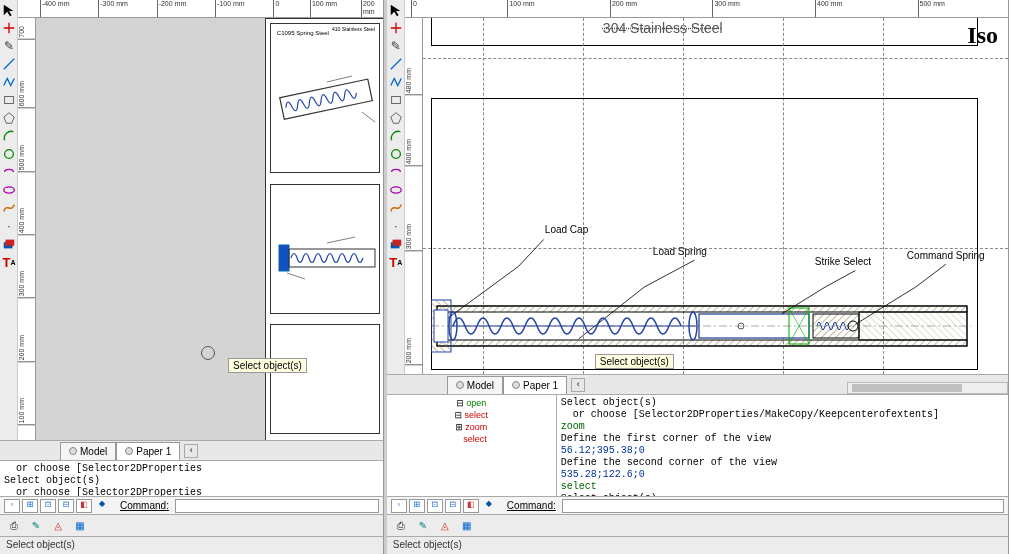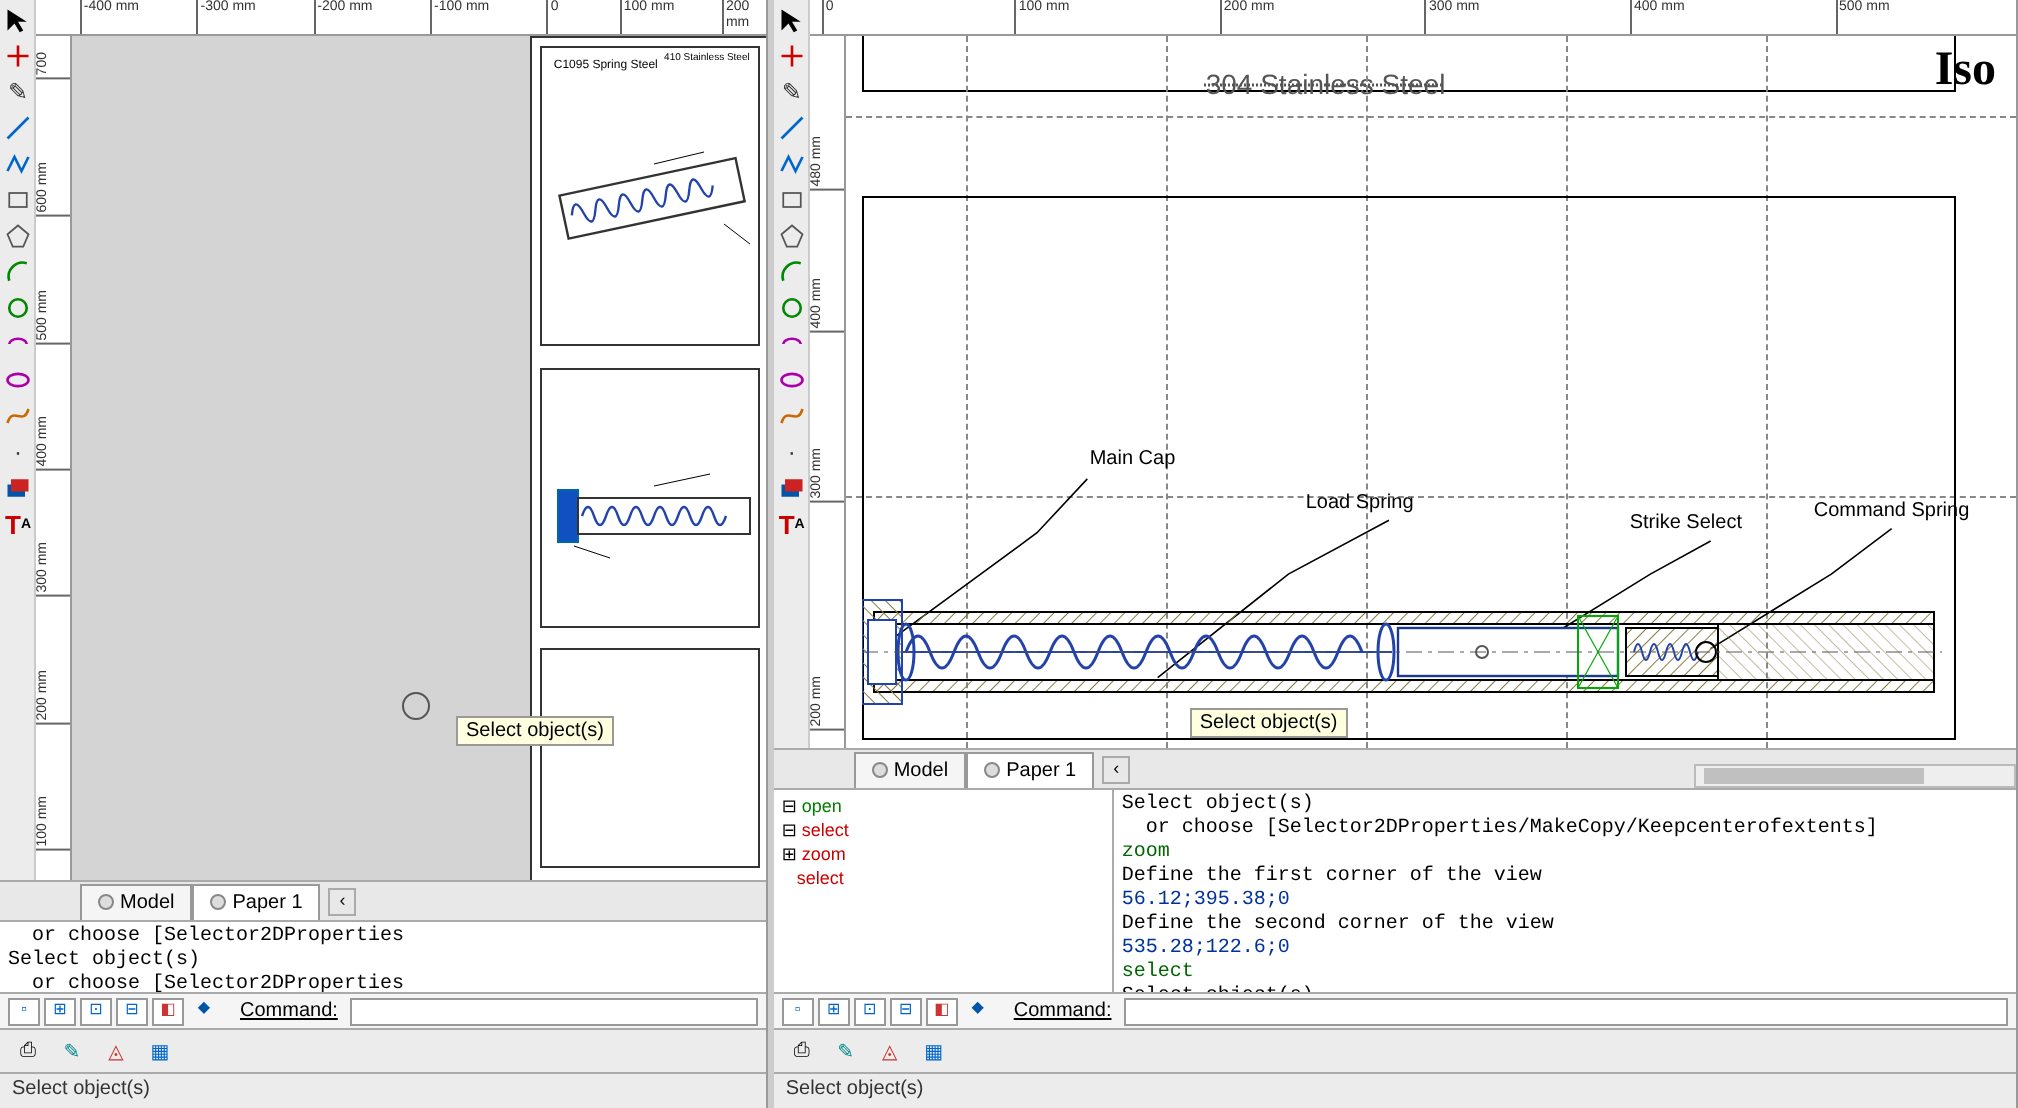--- a/index.html
+++ b/index.html
@@ -22,28 +22,28 @@
   .ruler-h { height:18px; background:#fff; border-bottom:1px solid #999; position:relative; font-size:8px; color:#333; overflow:hidden; }
   .ruler-h .tick { position:absolute; top:0; height:100%; border-left:1px solid #666; padding-left:1px; font-size:7px; line-height:8px; }
   .canvas-body { flex:1; display:flex; position:relative; }
   .ruler-v { width:18px; background:#fff; border-right:1px solid #999; position:relative; font-size:7px; color:#333; }
   .ruler-v .tick { position:absolute; left:0; width:100%; border-top:1px solid #666; writing-mode:vertical-rl; transform:rotate(180deg); font-size:7px; padding-top:1px; }
   .canvas { flex:1; background:#d4d4d4; position:relative; overflow:hidden; }
   .canvas.white { background:#fff; }
   
   .paper { position:absolute; background:#fff; border:1px solid #333; }
   
-  .tabbar { height:20px; background:#e8e8e8; border-top:1px solid #aaa; display:flex; align-items:center; padding-left:40px; gap:0; }
+  .tabbar { height:20px; background:#e8e8e8; border-top:1px solid #aaa; display:flex; align-items:center; padding-left:60px; gap:0; }
   .tab { height:18px; padding:2px 8px; border:1px solid #999; border-bottom:none; background:#f5f5f5; font-size:10px; display:flex; align-items:center; gap:3px; }
   .tab.active { background:#fff; }
   .tab .dot { width:8px; height:8px; border:1px solid #888; border-radius:50%; background:#ddd;}
   .tabbar .chev { width:14px; height:14px; border:1px solid #aaa; margin-left:4px; font-size:9px; text-align:center;}
   
   .cmd-area { display:flex; border-top:1px solid #aaa; background:#fff; }
-  .cmd-tree { width:170px; border-right:1px solid #aaa; font-size:9px; padding:2px 4px; line-height:12px; position:relative; }
+  .cmd-tree { width:170px; border-right:1px solid #aaa; font-size:9px; padding:2px 20px; line-height:12px; position:relative;text-align:center; }
   .cmd-tree .row { white-space:nowrap; }
   .cmd-tree .scroll { position:absolute; right:1px; top:1px; bottom:1px; width:12px; background:#eee; border:1px solid #ccc;}
   .cmd-log { flex:1; font-family:"Courier New",monospace; font-size:10px; line-height:12px; padding:2px 4px; color:#000; overflow:hidden; white-space:pre; }
   .cmd-log .coord { color:#003399; }
   .cmd-log .cmd { color:#006600; }
   
   .cmd-input-row { height:18px; border-top:1px solid #aaa; display:flex; align-items:center; gap:2px; padding:0 4px; background:#f5f5f5; }
   .cmd-input-row .btn { width:16px; height:14px; border:1px solid #999; background:#fff; font-size:8px; text-align:center; color:#06c;}
   .cmd-input-row .lbl { font-size:10px; margin:0 4px 0 8px;text-decoration:underline; }
   .cmd-input-row input { flex:1; height:14px; border:1px solid #999; font-size:10px; padding:0 2px;}
@@ -53,21 +53,21 @@
   
   .status { height:18px; border-top:1px solid #aaa; background:#ececec; font-size:10px; padding:2px 6px; color:#333;}
   
   .drawing-box { position:absolute; border:1px solid #333; background:#fff; }
   .spring-svg { position:absolute; }
   .tooltip { position:absolute; background:#ffffe0; border:1px solid #999; padding:1px 4px; font-size:10px; }
   .circle-cursor { position:absolute; width:14px; height:14px; border:1px solid #555; border-radius:50%; }
   .grey-splitter { width:3px; background:#ccc; }
   
   .title-iso { position:absolute; right:10px; top:4px; font-size:24px; font-weight:bold; font-family:Georgia,serif; }
-  .title-mat { position:absolute; left:180px; top:16px; font-size:14px; color:#555; text-decoration:line-through dotted; }
+  .title-mat { position:absolute; left:180px; top:2px; font-size:14px; color:#555; text-decoration:line-through dotted; }
   
   .dash-line { position:absolute; border-top:1px dashed #888; }
   .dash-line-v { position:absolute; border-left:1px dashed #888; }
   
   .leader-text { position:absolute; font-size:10px; color:#000; white-space:nowrap; }
   .scrollbar-h { position:absolute; left:430px; right:0; bottom:0; height:12px; background:#eee; border:1px solid #bbb;}
   .scrollbar-h .thumb { position:absolute; top:1px; height:8px; background:#c0c0c0; }
   .green-txt { color:#008000; }
 </style>
 </head>
@@ -325,21 +325,21 @@
             <div class="dash-line" style="left:0;right:0;top:40px;"></div>
             <div class="dash-line" style="left:0;right:0;top:230px;"></div>
             <div class="dash-line-v" style="top:0;bottom:0;left:60px;"></div>
             <div class="dash-line-v" style="top:0;bottom:0;left:160px;"></div>
             <div class="dash-line-v" style="top:0;bottom:0;left:260px;"></div>
             <div class="dash-line-v" style="top:0;bottom:0;left:360px;"></div>
             <div class="dash-line-v" style="top:0;bottom:0;left:460px;"></div>
 
             <div style="position:absolute;left:8px;top:80px;right:30px;bottom:4px;border:1px solid #000;"></div>
 
-            <div class="leader-text" style="left:122px;top:206px;">Main Cap</div>
+            <div class="leader-text" style="left:122px;top:206px;">Load Cap</div>
             <div class="leader-text" style="left:230px;top:228px;">Load Spring</div>
             <div class="leader-text" style="left:392px;top:238px;">Strike Select</div>
             <div class="leader-text" style="left:484px;top:232px;">Command Spring</div>
             <svg style="position:absolute;left:0;top:0;width:100%;height:100%;pointer-events:none;" viewBox="0 0 582 344" preserveAspectRatio="none">
               <g stroke="#000" stroke-width="0.8" fill="none">
                 <polyline points="120,214 95,240 22,292"></polyline>
                 <polyline points="270,234 220,260 155,310"></polyline>
                 <polyline points="430,244 400,260 330,302"></polyline>
                 <polyline points="520,238 490,260 430,296"></polyline>
               </g>

